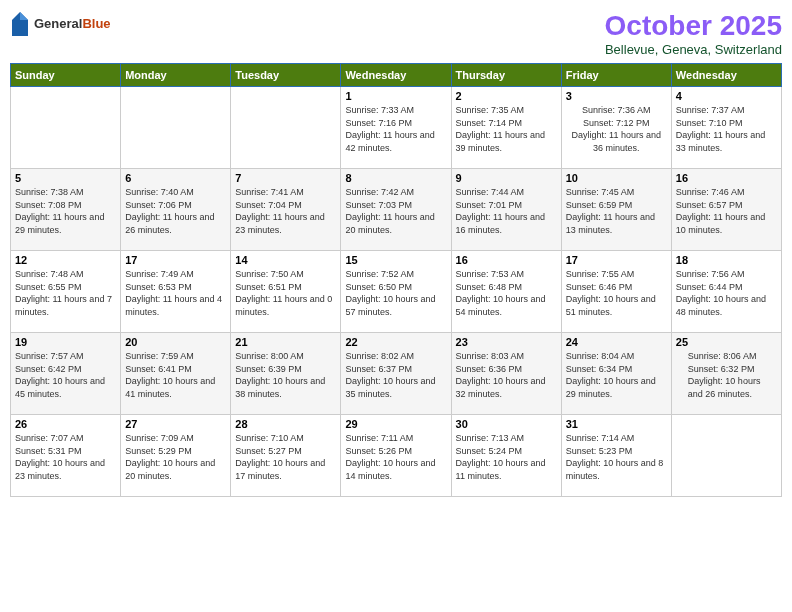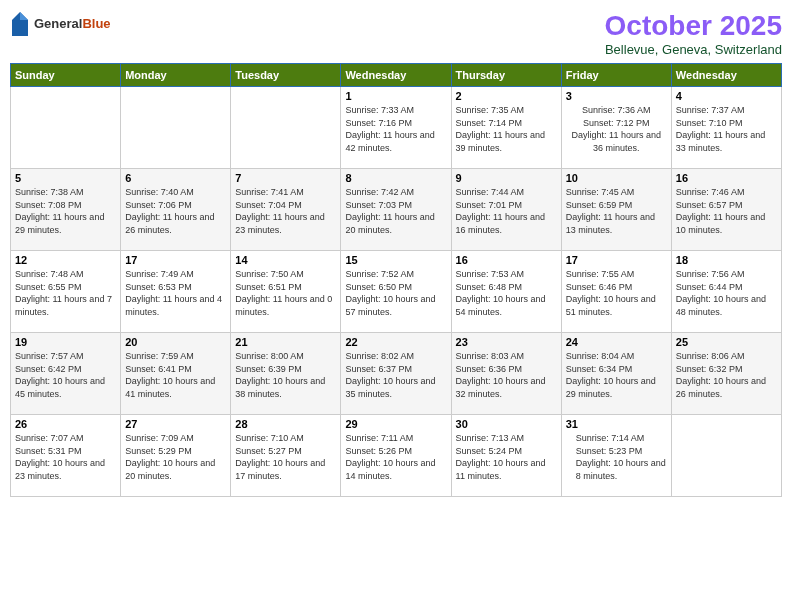--- a/index.html
+++ b/index.html
@@ -278,21 +278,21 @@
 Daylight: 10 hours and 32 minutes.</div>
           </td>
           <td>
             <span class="day-num">24</span>
             <div class="day-info" style="white-space: pre-line;">Sunrise: 8:04 AM
 Sunset: 6:34 PM
 Daylight: 10 hours and 29 minutes.</div>
           </td>
           <td>
             <span class="day-num">25</span>
-            <div class="day-info" style="white-space: pre-line;">Sunrise: 8:06 AM
+            <div class="day-info" style="white-space: pre-line; margin-left: 12px;">Sunrise: 8:06 AM
 Sunset: 6:32 PM
 Daylight: 10 hours and 26 minutes.</div>
           </td>
         </tr>
         <tr>
           <td>
             <span class="day-num">26</span>
             <div class="day-info" style="white-space: pre-line;">Sunrise: 7:07 AM
 Sunset: 5:31 PM
 Daylight: 10 hours and 23 minutes.</div>
@@ -316,21 +316,21 @@
 Daylight: 10 hours and 14 minutes.</div>
           </td>
           <td>
             <span class="day-num">30</span>
             <div class="day-info" style="white-space: pre-line;">Sunrise: 7:13 AM
 Sunset: 5:24 PM
 Daylight: 10 hours and 11 minutes.</div>
           </td>
           <td>
             <span class="day-num">31</span>
-            <div class="day-info" style="white-space: pre-line; margin-left: 10px;">Sunrise: 7:14 AM
+            <div class="day-info" style="white-space: pre-line;">Sunrise: 7:14 AM
 Sunset: 5:23 PM
 Daylight: 10 hours and 8 minutes.</div>
           </td>
           <td class="empty-cell"></td>
         </tr>
       </tbody>
   </table>
 </div>
 
 </body></html>

